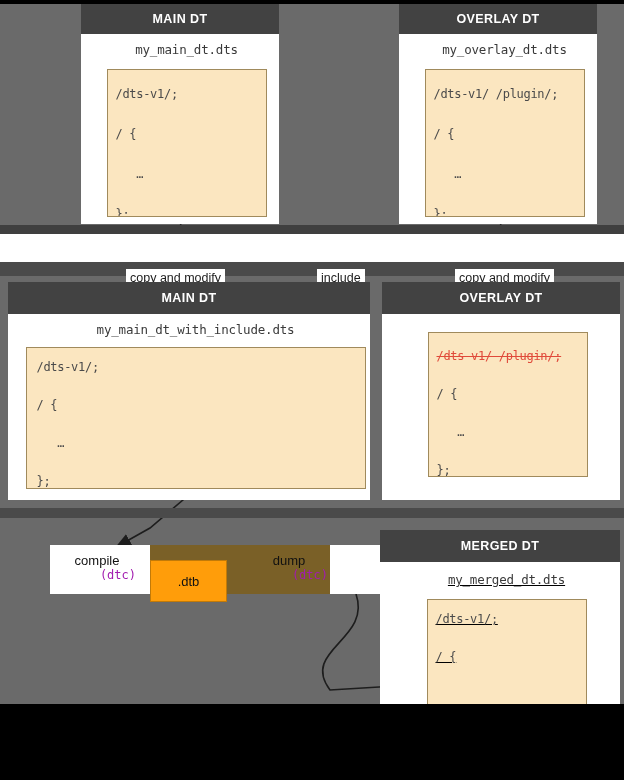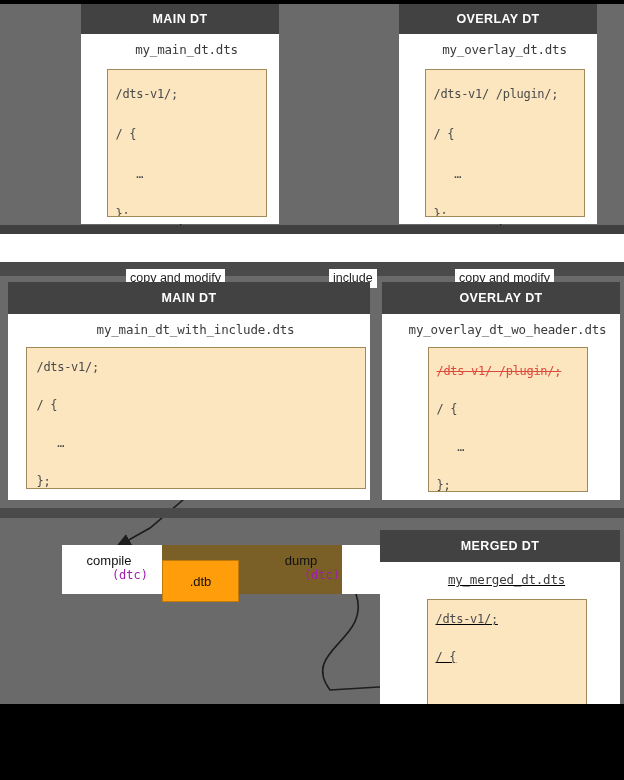--- a/index.html
+++ b/index.html
@@ -68,21 +68,20 @@
     padding:3px 4px;
     white-space:nowrap;
     margin-top:28px;
   }
 
   
   #process-strip{
     position:absolute;
     left:50px;top:545px;width:330px;height:49px;
     background:#ffffff;
-    margin-left:12px;
   }
   #dtb-shadow{
     position:absolute;left:100px;top:0px;width:180px;height:49px;
     background:#7a6027;
   }
   #dtb-box{
     position:absolute;left:100px;top:15px;width:77px;height:42px;
     background:#ff9d0a;
     border:1px solid #c27a08;
     box-sizing:border-box;
@@ -169,21 +168,21 @@
           <div class="code-line">};</div>
         </div>
     </div>
   </div>
 
   <div style="position:absolute;left:0;top:225px;width:624px;height:9px;background:#3f3f3f;"></div>
   <div style="position:absolute;left:0;top:234px;width:624px;height:28px;background:#ffffff;"></div>
   <div style="position:absolute;left:0;top:262px;width:624px;height:14px;background:#4a4a4a;"></div>
 
   <div class="conn-label" style="left:126px;top:241px;">copy and modify</div>
-  <div class="conn-label" style="left:329px;top:241px;">include</div>
+  <div class="conn-label" style="left:317px;top:241px;">include</div>
   <div class="conn-label" style="left:455px;top:241px;">copy and modify</div>
 
   <div class="panel" style="left:8px;top:282px;width:362px;">
     <div class="panel-head" style="height:32px;">MAIN DT</div>
     <div class="panel-body" style="height:186px;padding-top:8px;box-sizing:border-box;">
       <div class="file-name">my_main_dt_with_include.dts</div>
       <div class="code-box" style="margin:10px auto 0;width:340px;height:142px;padding:10px 10px 0 10px;line-height:19px;">
         <div>
             <div class="code-line">/dts-v1/;</div>
             <div class="code-line ln-blank">&nbsp;</div>
@@ -194,21 +193,20 @@
             <div class="code-line">};</div>
           </div>
 
       </div>
     </div>
   </div>
 
   <div class="panel" style="left:382px;top:282px;width:238px;">
     <div class="panel-head" style="height:32px;">OVERLAY DT</div>
     <div class="panel-body" style="height:186px;padding-top:8px;box-sizing:border-box;">
-      <div class="file-name">my_overlay_dt_wo_header.dts</div>
       <div class="code-box" style="margin:10px auto 0;width:160px;height:145px;padding:14px 8px 0 8px;line-height:19px;">
           <div class="code-line"><span class="tok-red">/dts-v1/ /plugin/;</span></div>
           <div class="code-line ln-blank">&nbsp;</div>
           <div class="code-line">/ {</div>
           <div class="code-line ln-blank">&nbsp;</div>
           <div class="code-line">   …</div>
           <div class="code-line ln-blank">&nbsp;</div>
           <div class="code-line">};</div>
         </div>
     </div>

